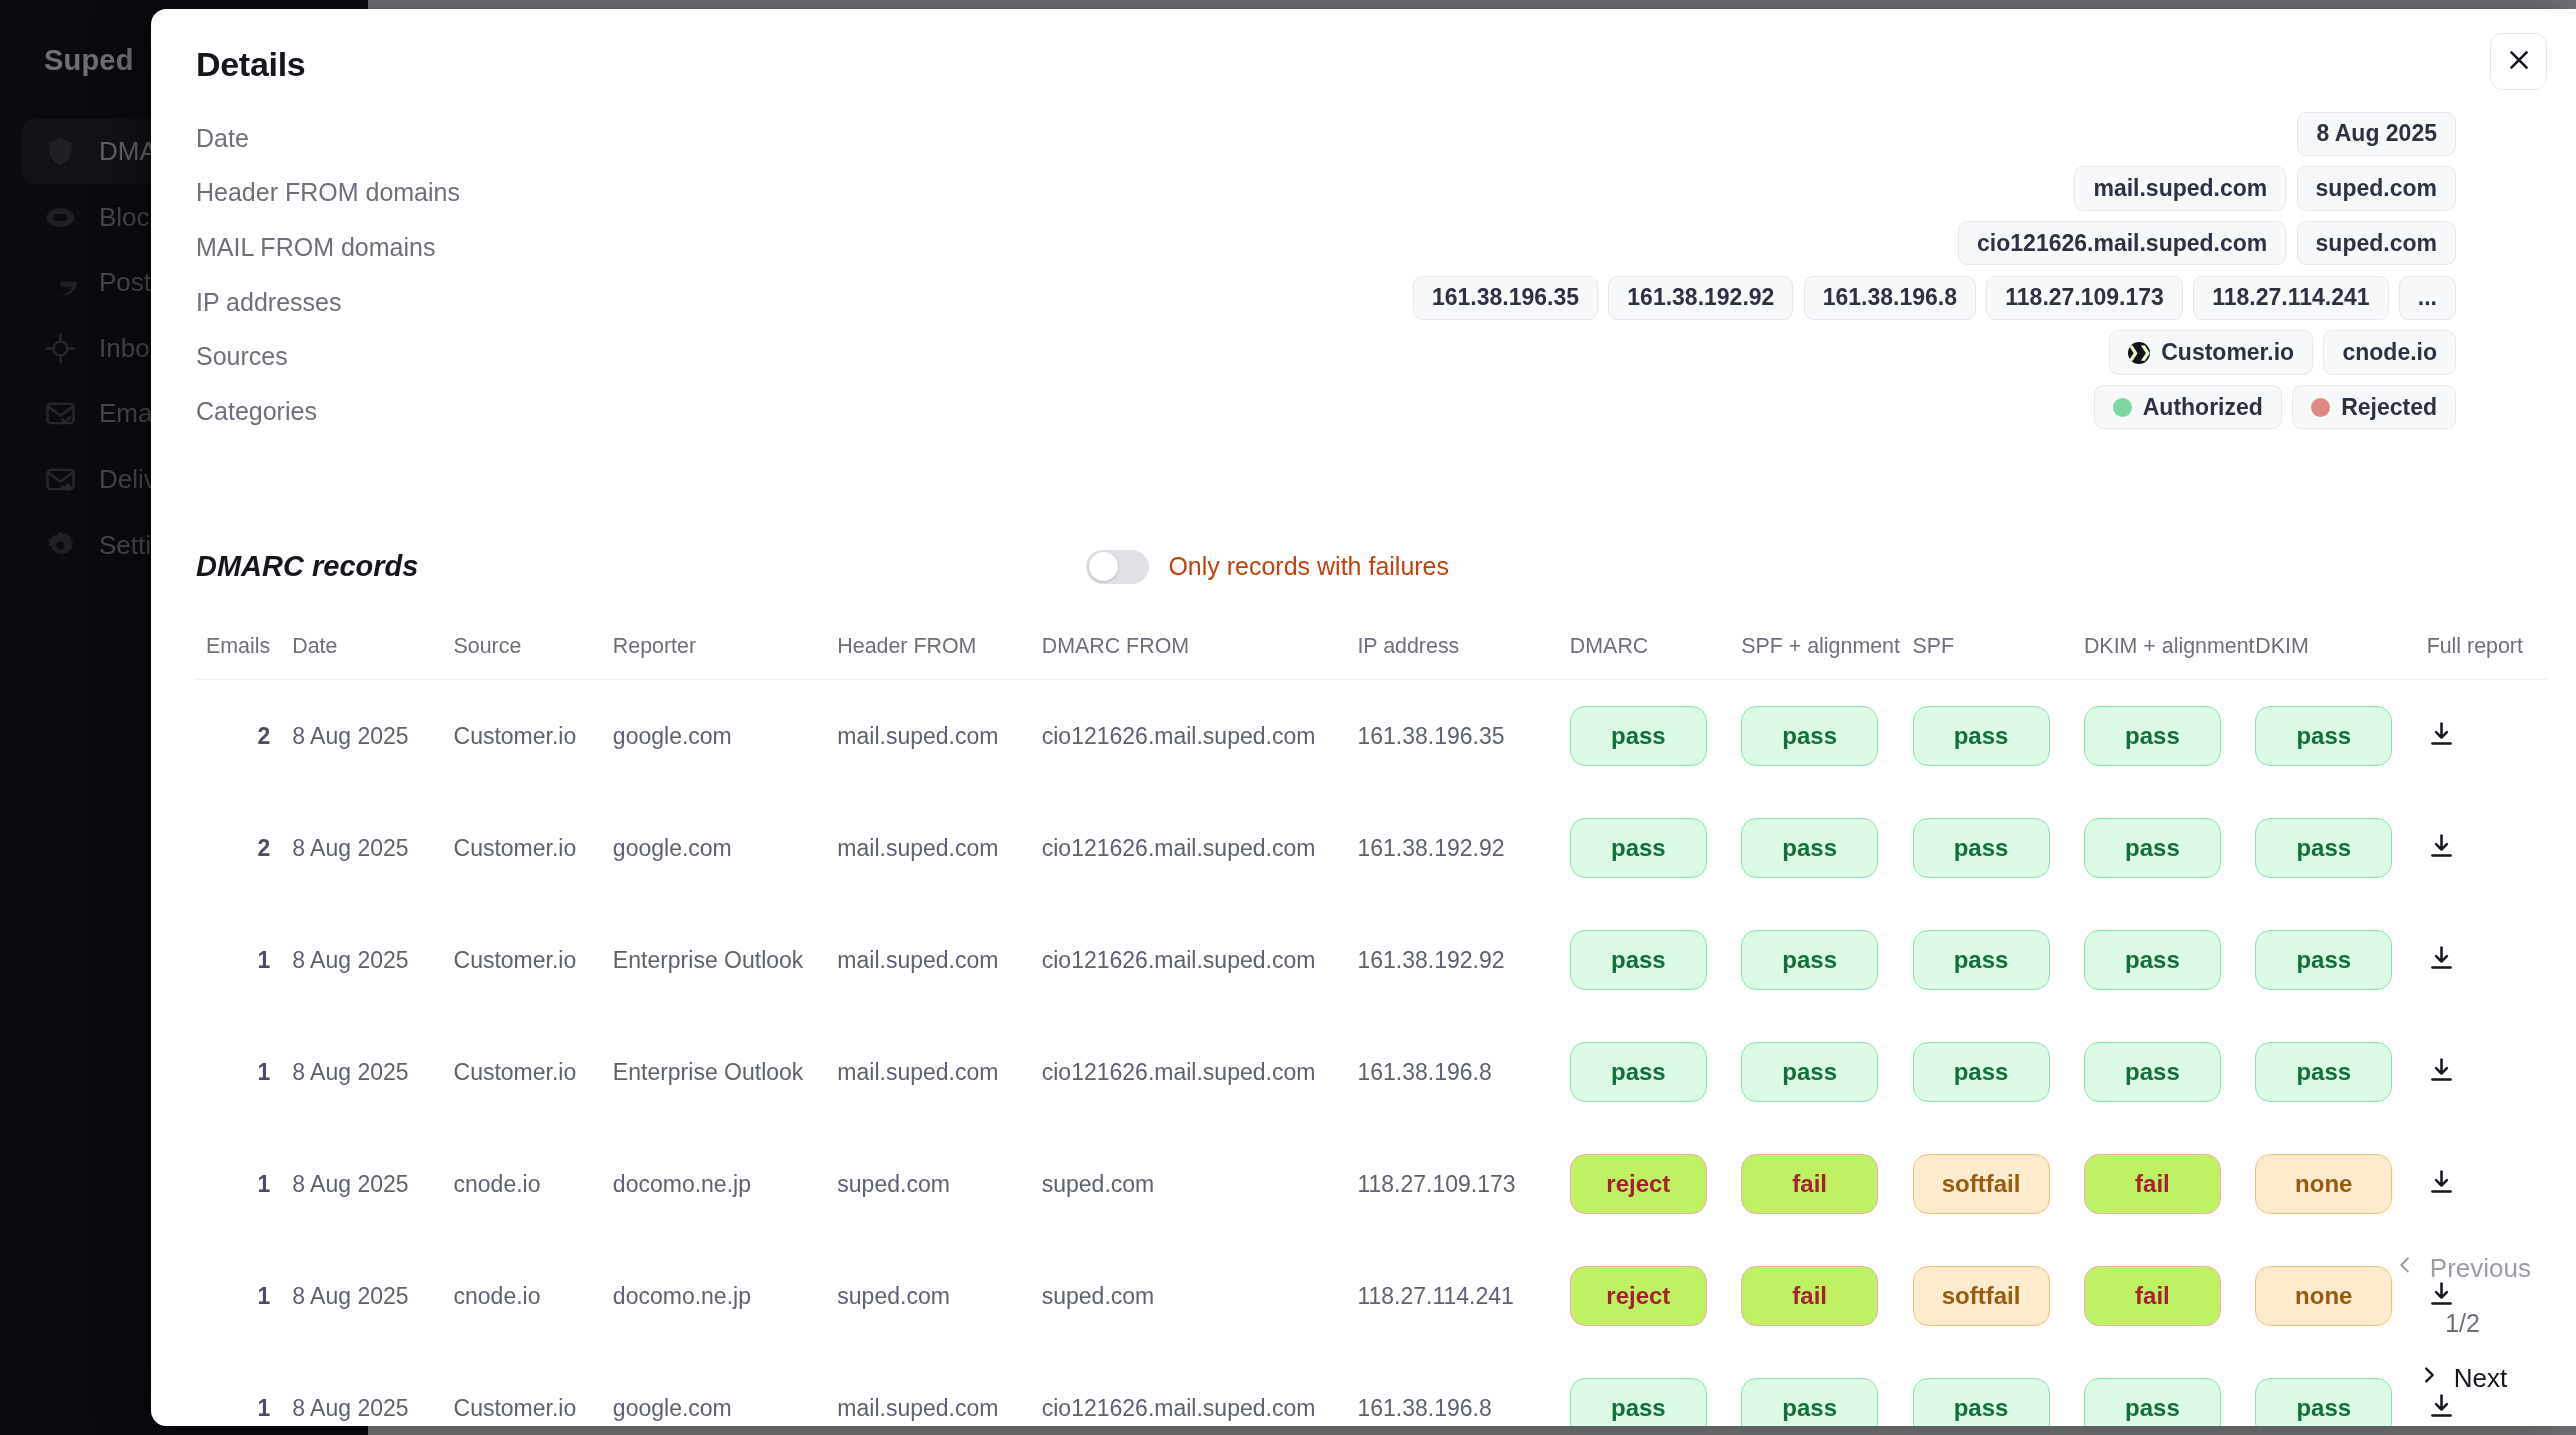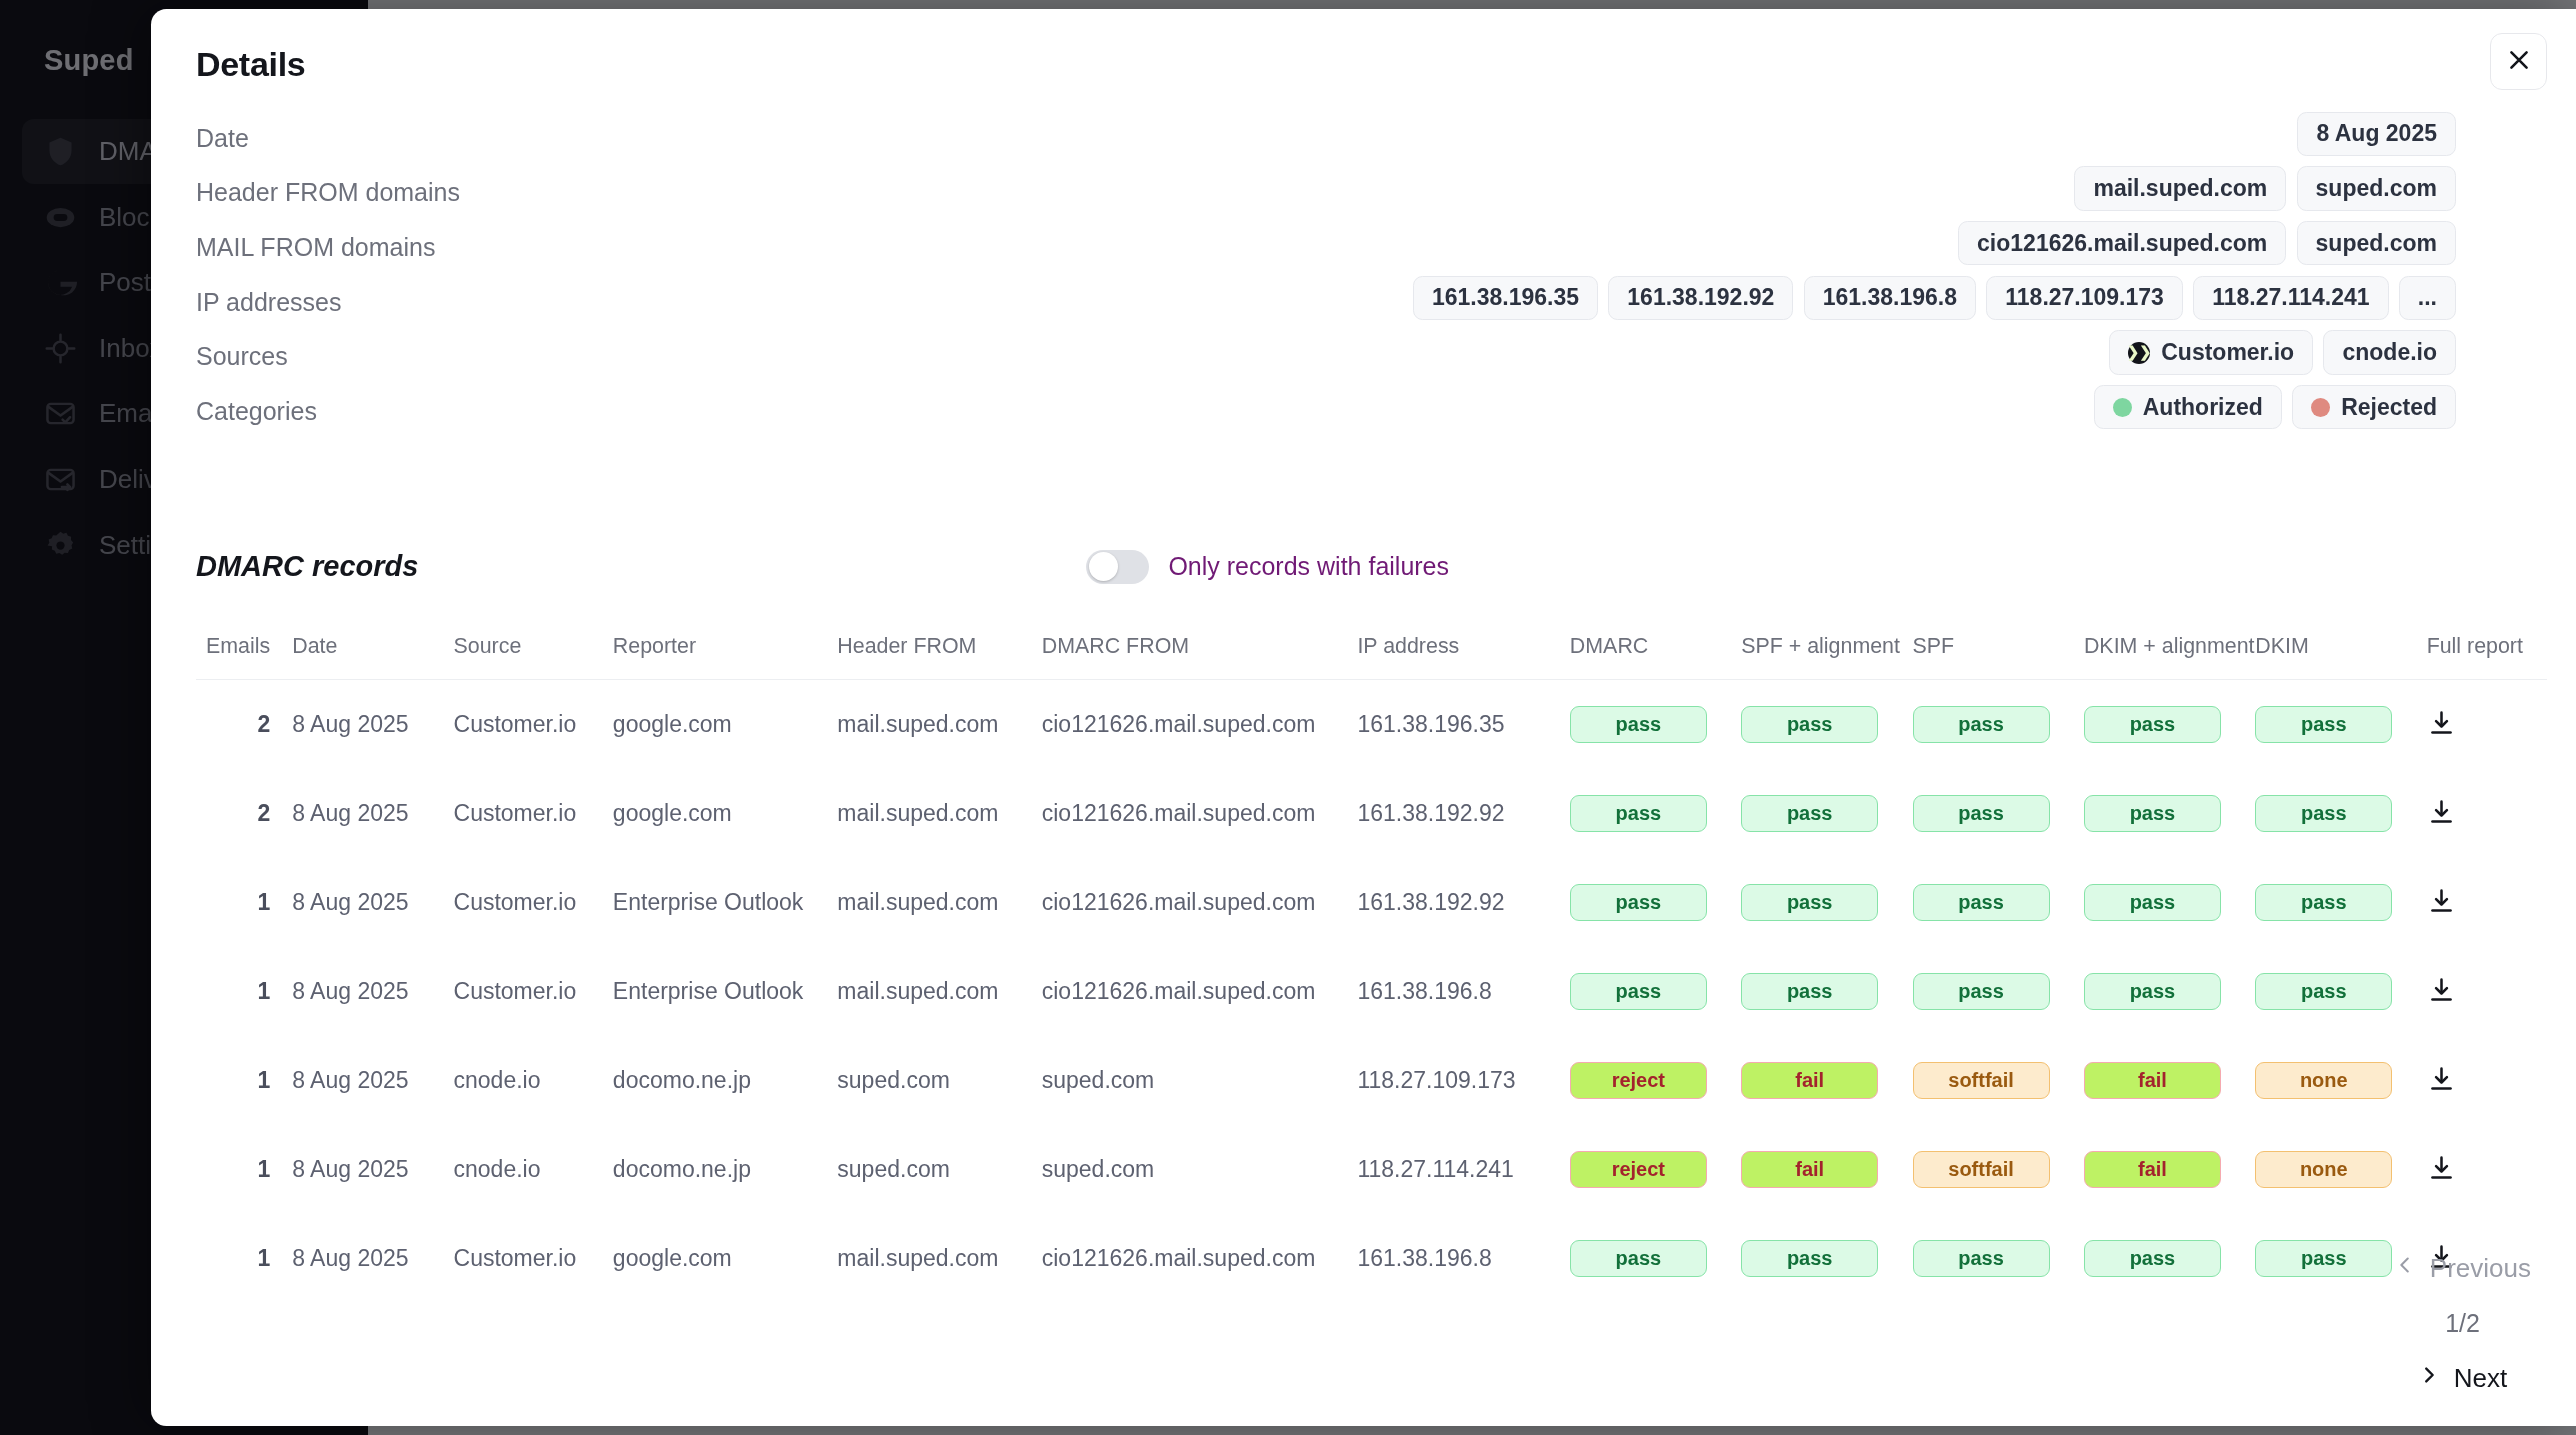--- a/index.html
+++ b/index.html
@@ -110,41 +110,41 @@
   .switch {
     width: 63px; height: 34px; border-radius: 17px;
     background: #dfe1e6; position: relative; cursor: pointer;
     flex: 0 0 63px;
   }
   .switch .knob {
     position: absolute; left: 2.6px; top: 2.6px;
     width: 29px; height: 29px; border-radius: 50%;
     background: #fff; box-shadow: 0 0.9px 2.6px rgba(0,0,0,.22);
   }
-  #toggle-label { font-size: 25px; color: #701a75; white-space: nowrap; }
+  #toggle-label { font-size: 25px; color: #c2410c; white-space: nowrap; }
 
   
   #table { position: absolute; left: 45px; top: 625px; right: 29px; }
   table { width: 100%; border-collapse: collapse; table-layout: fixed; }
   thead th {
     font-size: 21.4px; font-weight: 400; color: #6d707b;
     text-align: left; padding: 0 0 20.6px 0; white-space: nowrap;
   }
   thead tr { border-bottom: 0.9px solid #eceef1; }
   tbody td {
     font-size: 23px; color: #5d6170;
     padding: 26px 0; white-space: nowrap;
     vertical-align: middle;
   }
   td.num { text-align: right; padding-right: 22px; color: #4a4e5c; font-weight: 600; }
   th.num { text-align: right; padding-right: 22px; }
   .badge {
     display: inline-flex; align-items: center; justify-content: center;
-    min-width: 137px; padding: 6px 0; border-radius: 9px;
-    font-size: 20px; font-weight: 700; cursor: default;
+    min-width: 137px; padding: 15px 0; border-radius: 15px;
+    font-size: 24px; font-weight: 700; cursor: default;
   }
   .badge.pass     { background: #dcfae6; border: 0.9px solid #86e3a8; color: #12703a; }
   .badge.reject,
   .badge.fail     { background: #bef264; border: 0.9px solid #f5aab0; color: #a3232d; }
   .badge.softfail,
   .badge.none     { background: #fdebcd; border: 0.9px solid #f3c070; color: #9a5a10; }
   .dl-btn { background: none; border: 0; cursor: pointer; padding: 0; display: block; }
   .dl-btn svg { width: 29px; height: 29px; }
 
   

